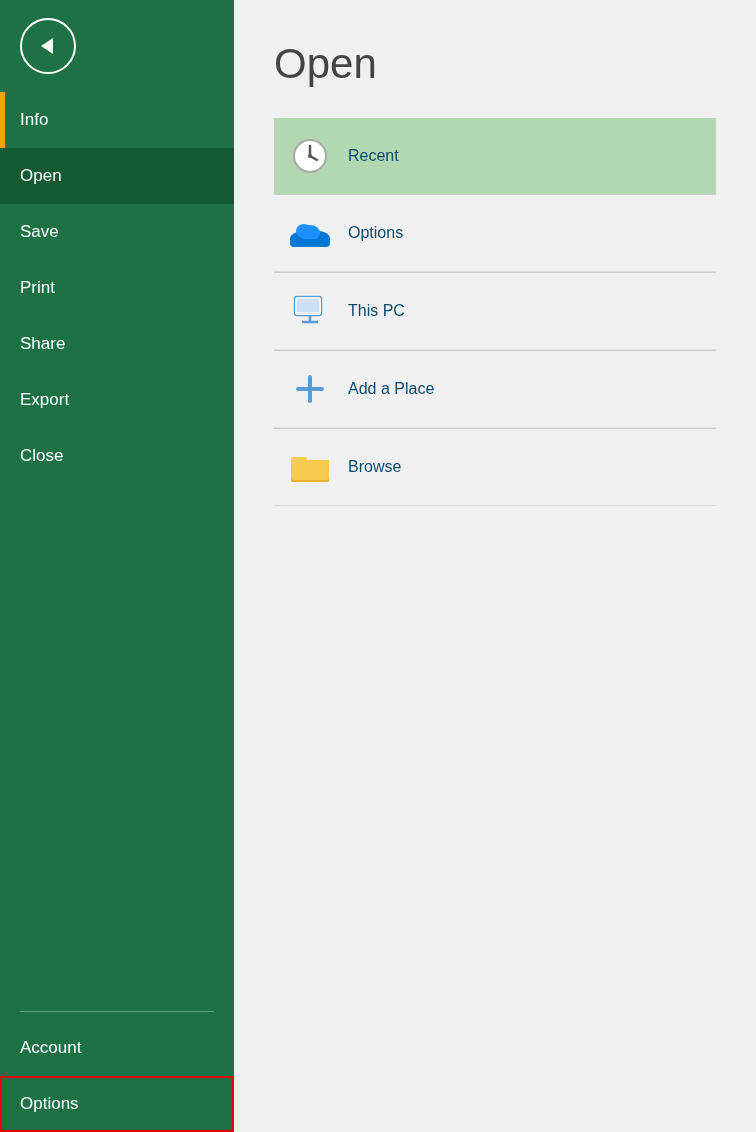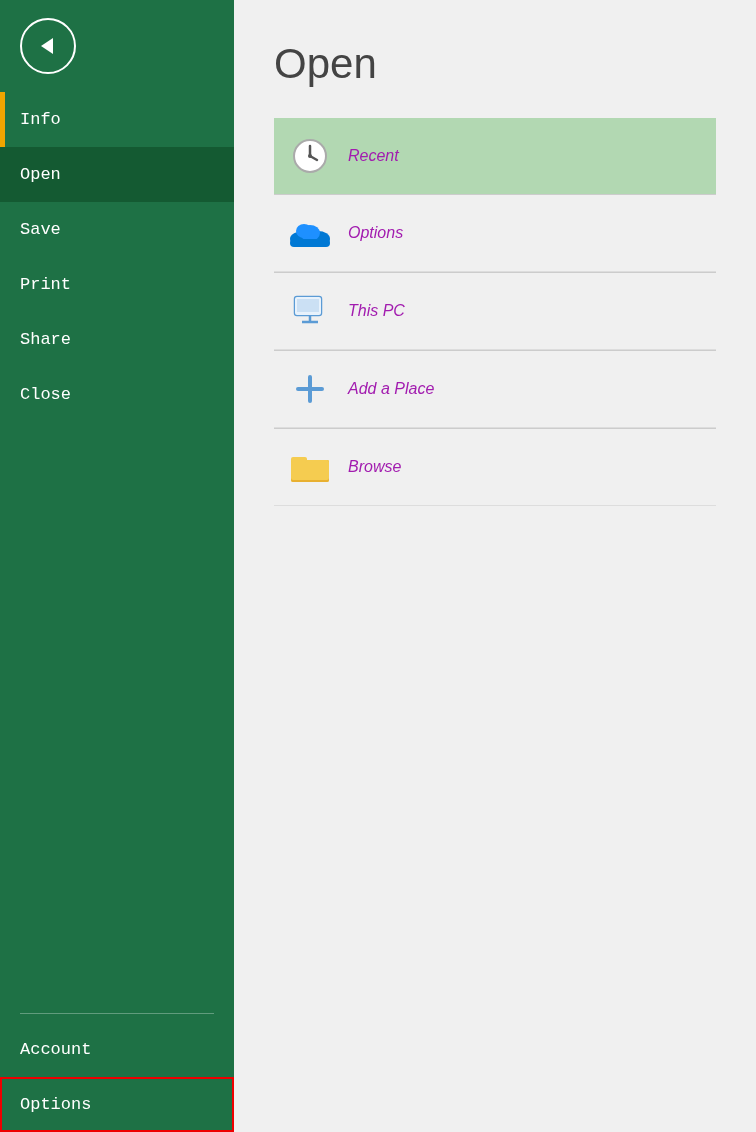--- a/index.html
+++ b/index.html
@@ -39,21 +39,20 @@
     }
 
     .nav-item {
       color: white;
       font-size: 17px;
       padding: 18px 20px;
       cursor: pointer;
       display: flex;
       align-items: center;
       position: relative;
-      font-family: Liberation Mono, monospace;
     }
 
     .nav-item.active {
       background-color: #145a32;
     }
 
     .nav-item.options-item {
       outline: 2px solid #e00;
       outline-offset: -2px;
     }
@@ -105,23 +104,22 @@
       border-bottom: 1px solid #ddd;
     }
 
     .open-item.recent-item {
       background-color: #b2d8b2;
       border-bottom: 1px solid #ccc;
     }
 
     .open-item-label {
       font-size: 16px;
-      color: #a21caf;
+      color: #0c4a6e;
       margin-left: 18px;
-      font-style: italic;
     }
 
     .icon-container {
       width: 40px;
       height: 40px;
       display: flex;
       align-items: center;
       justify-content: center;
       flex-shrink: 0;
     }
@@ -156,20 +154,23 @@
 
 
   <div class="nav-item">
     <span>Print</span>
   </div>
 
   <div class="nav-item">
     <span>Share</span>
   </div>
 
+  <div class="nav-item">
+    <span>Export</span>
+  </div>
 
 
   <div class="nav-item">
     <span>Close</span>
   </div>
 
   <div class="sidebar-spacer"></div>
 
   <hr class="sidebar-divider">
 

